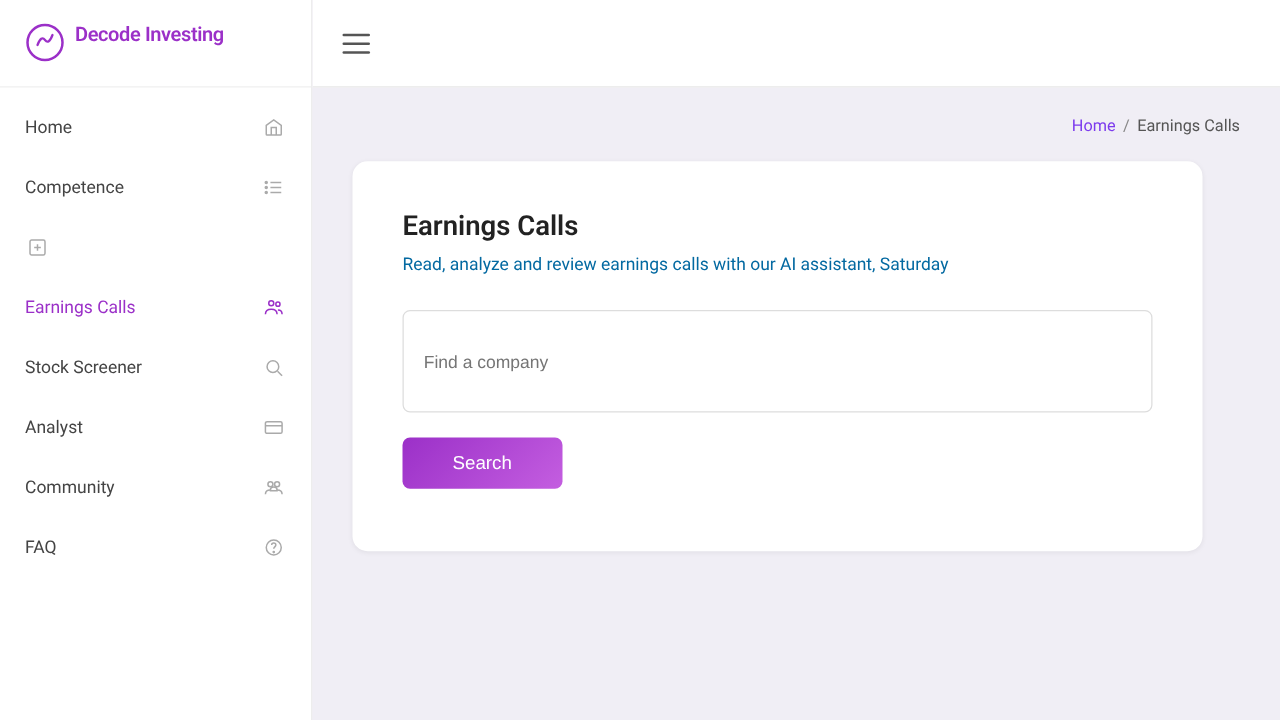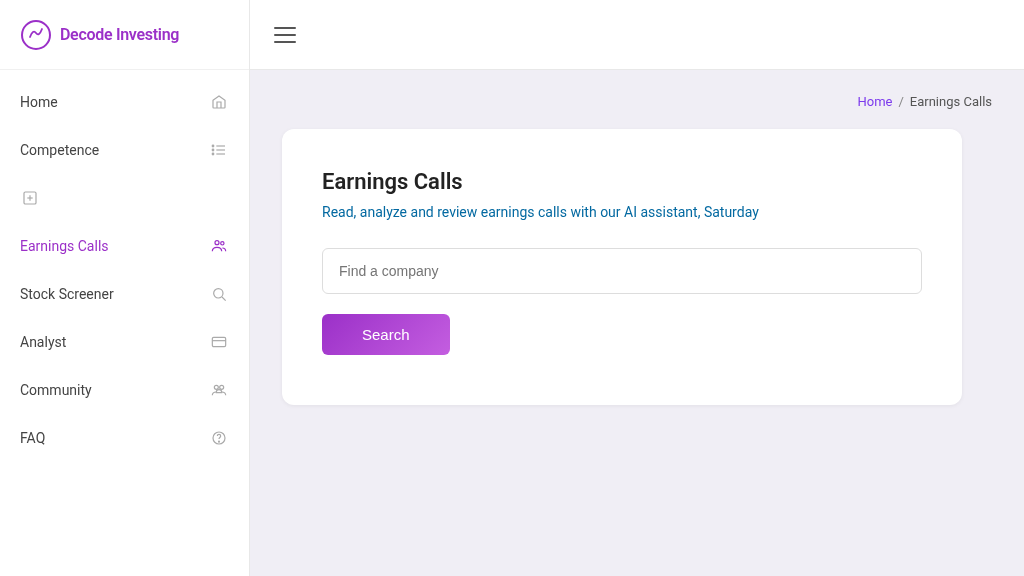--- a/index.html
+++ b/index.html
@@ -19,21 +19,20 @@
       background: #ffffff;
       display: flex;
       flex-direction: column;
       padding-top: 0;
       border-right: 1px solid #e8e8e8;
       height: 100%;
     }
 
     .sidebar-logo {
       display: flex;
-      align-items: center;
       padding: 18px 20px;
       height: 70px;
       border-bottom: 1px solid #f0f0f0;
     }
 
     .logo-icon {
       width: 32px;
       height: 32px;
       margin-right: 8px;
     }
@@ -164,21 +163,21 @@
     }
 
     .card-subtitle {
       font-size: 14px;
       color: #0369a1;
       margin-bottom: 28px;
     }
 
     .search-input {
       width: 100%;
-      padding: 14px 16px;
+      padding: 32px 16px;
       border: 1px solid #ddd;
       border-radius: 6px;
       font-size: 14px;
       color: #14532d;
       outline: none;
       margin-bottom: 20px;
     }
 
     .search-button {
       background: linear-gradient(135deg, #9b30c8, #c45ee0);

